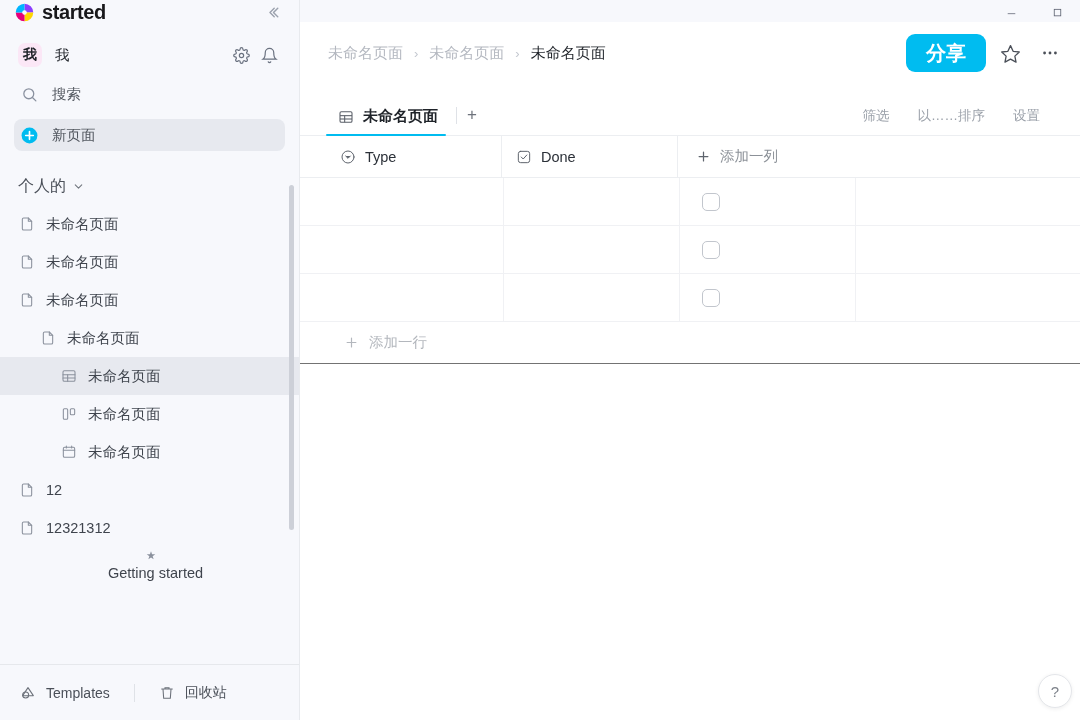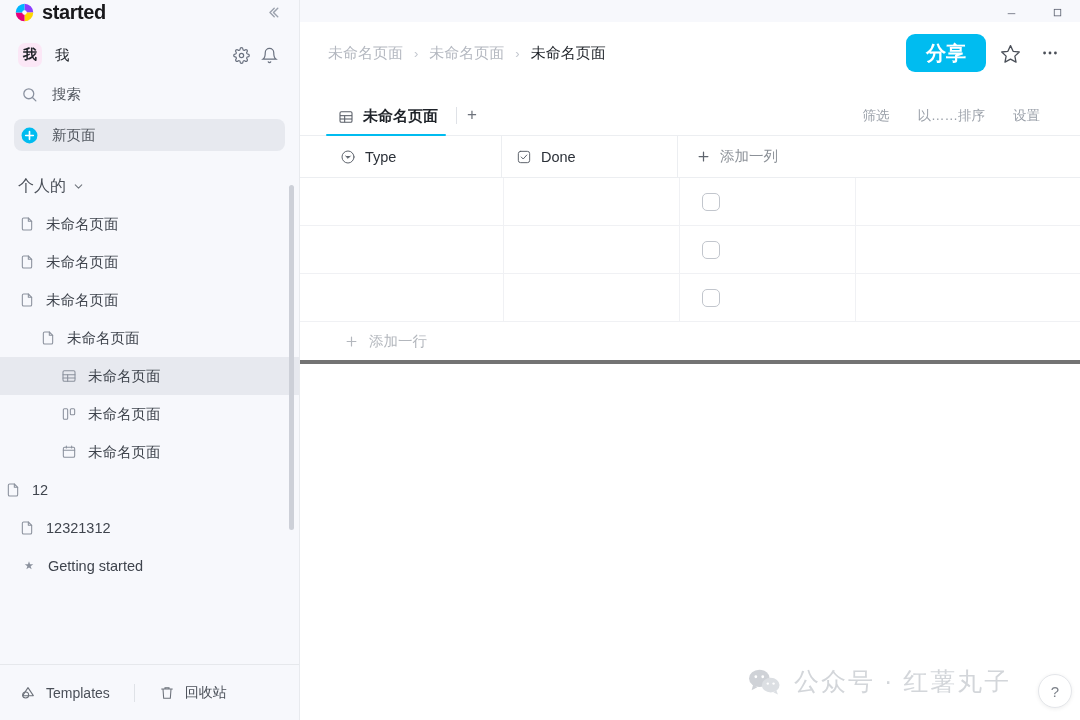--- a/index.html
+++ b/index.html
@@ -184,21 +184,21 @@
   }
   .rcell { border-right: 1px solid #f0f1f4; display: flex; align-items: center;
            padding-left: 22px; }
   .chk {
     width: 18px; height: 18px; border: 1.6px solid #c2c6cd; border-radius: 5px;
     cursor: pointer;
   }
   .addrow {
     height: 42px; display: flex; align-items: center; gap: 10px;
     padding-left: 44px; font-size: 14.5px; color: #b3b7bd; cursor: pointer;
-    border-bottom: 4px solid #737373;
+    border-bottom: 1px solid #737373;
   }
 
   
   .watermark {
     position: absolute; left: 448px; bottom: 22px;
     display: flex; align-items: center; gap: 13px;
     color: #d3d6da; pointer-events: none;
   }
   .wm-text {
     font-size: 25px; color: #d3d6da; letter-spacing: 2px;
@@ -349,39 +349,39 @@
             <span class="t-ico">
               <svg viewBox="0 0 24 24" width="16" height="16" fill="none" stroke="currentColor" stroke-width="1.6" stroke-linecap="round" stroke-linejoin="round">
                 <rect x="3.5" y="5" width="17" height="15" rx="2"></rect>
                 <line x1="3.5" y1="9.5" x2="20.5" y2="9.5"></line>
                 <line x1="8" y1="3" x2="8" y2="6"></line>
                 <line x1="16" y1="3" x2="16" y2="6"></line>
               </svg>
             </span>
             <span class="t-lbl">未命名页面</span>
           </div>
-          <div class="tree-item" style="padding-left: 4px;">
+          <div class="tree-item" style="padding-left: 18px;">
             <span class="t-ico">
               <svg viewBox="0 0 24 24" width="16" height="16" fill="none" stroke="currentColor" stroke-width="1.6" stroke-linecap="round" stroke-linejoin="round">
                 <path d="M14 3H7a2 2 0 0 0-2 2v14a2 2 0 0 0 2 2h10a2 2 0 0 0 2-2V8z"></path>
                 <path d="M14 3v5h5"></path>
               </svg>
             </span>
             <span class="t-lbl">12</span>
           </div>
           <div class="tree-item" style="padding-left: 18px;">
             <span class="t-ico">
               <svg viewBox="0 0 24 24" width="16" height="16" fill="none" stroke="currentColor" stroke-width="1.6" stroke-linecap="round" stroke-linejoin="round">
                 <path d="M14 3H7a2 2 0 0 0-2 2v14a2 2 0 0 0 2 2h10a2 2 0 0 0 2-2V8z"></path>
                 <path d="M14 3v5h5"></path>
               </svg>
             </span>
             <span class="t-lbl">12321312</span>
           </div>
-          <div class="tree-item" style="padding-left: 20px;">
+          <div class="tree-item" style="padding-left: 2px; flex-direction: column;">
             <span class="t-ico">
               <svg viewBox="0 0 24 24" width="12" height="12" fill="currentColor">
                 <path d="M12 2.5l2.1 6.1h6.4l-5.2 3.9 2 6.2-5.3-3.9-5.3 3.9 2-6.2-5.2-3.9h6.4z"></path>
               </svg>
             </span>
             <span class="t-lbl">Getting started</span>
           </div>
         </div>
       <div class="sb-scroll"></div>
     </div>
@@ -526,31 +526,16 @@
       <div class="addrow">
         <span style="display:flex;color:#b3b7bd">
           <svg viewBox="0 0 24 24" width="15" height="15" stroke="currentColor" stroke-width="1.9" stroke-linecap="round">
               <path d="M12 5v14M5 12h14"></path>
             </svg>
         </span>
         <span>添加一行</span>
       </div>
     </div>
 
-    <div class="watermark">
-      <span style="display:flex">
-        <svg viewBox="0 0 32 26" width="33" height="27" fill="#cfd2d7">
-          <ellipse cx="11" cy="10" rx="10" ry="8.3"></ellipse>
-          <path d="M5 16 L3.5 21.5 L9 18.6 Z"></path>
-          <ellipse cx="22" cy="16.5" rx="8.6" ry="7.1" fill="#dcdfe3"></ellipse>
-          <path d="M27.5 21.6 L29 25.5 L24.6 23.4 Z" fill="#dcdfe3"></path>
-          <circle cx="7.6" cy="8.4" r="1.35" fill="#fff"></circle>
-            <circle cx="14.3" cy="8.4" r="1.35" fill="#fff"></circle>
-          <circle cx="19.2" cy="15" r="1.15" fill="#fff"></circle>
-            <circle cx="24.8" cy="15" r="1.15" fill="#fff"></circle>
-        </svg>
-      </span>
-      <span class="wm-text">公众号 · 红薯丸子</span>
-    </div>
 
     <div class="help-btn">?</div>
   </div>
 </div>
 
 </body></html>

